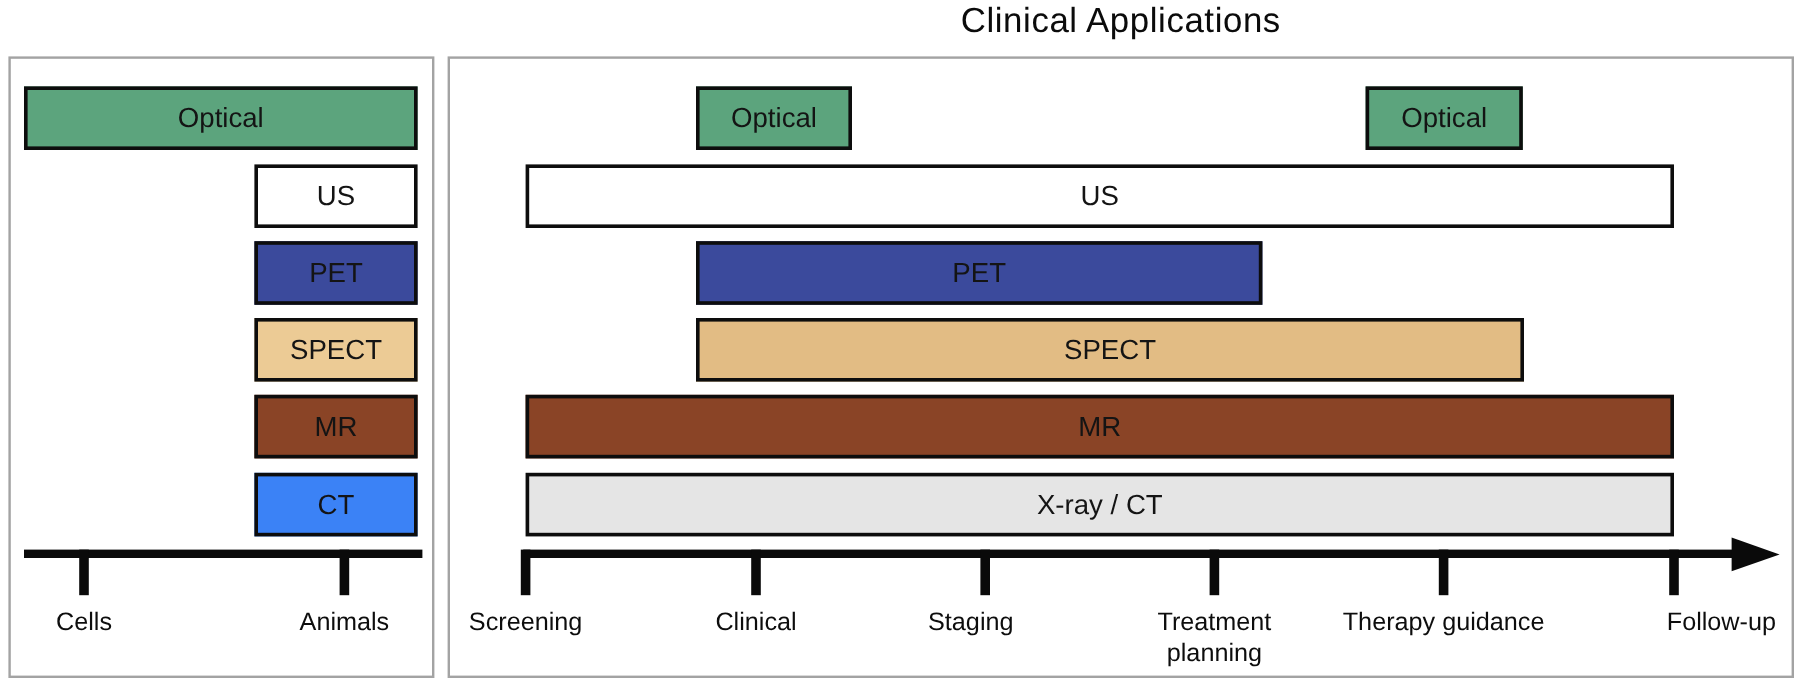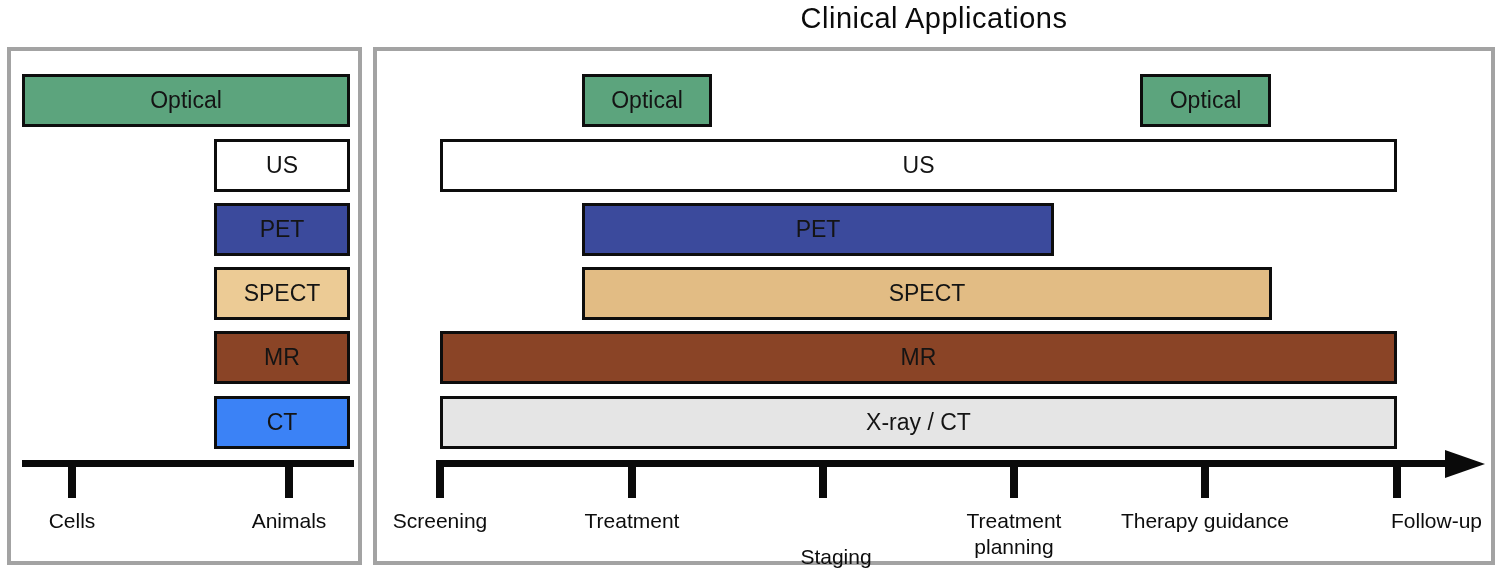--- a/index.html
+++ b/index.html
@@ -1,21 +1,21 @@
 <!DOCTYPE html>
 <html><head>
 <meta charset="utf-8">
 <style>
   html,body{margin:0;padding:0;background:#ffffff;}
   body{width:1500px;height:577px;position:relative;overflow:hidden;
        font-family:"Liberation Sans","DejaVu Sans",sans-serif;color:#0d0d0d;}
   .figure{position:absolute;left:0;top:0;width:1500px;height:577px;}
   .panel-title{position:absolute;top:2px;text-align:center;font-size:29px;
        letter-spacing:0.5px;color:#0b0b0b;}
-  .panel{position:absolute;top:47px;height:518px;border:4px solid #a3a3a3;
+  .panel{position:absolute;top:47px;height:518px;border:2px solid #a3a3a3;
        background:#ffffff;box-sizing:border-box;}
   #panel-research{left:7px;width:355px;}
   #panel-clinical{left:373px;width:1122px;}
   .bar{position:absolute;box-sizing:border-box;border:3px solid #0d0d0d;
        display:flex;align-items:center;justify-content:center;
        font-size:23px;color:#141414;white-space:nowrap;}
   .axis-line{position:absolute;height:7px;background:#0a0a0a;}
   .axis-tick{position:absolute;width:8px;height:38px;background:#0a0a0a;}
   .axis-arrow{position:absolute;width:0;height:0;
        border-left:40px solid #0a0a0a;
@@ -47,23 +47,23 @@
       <div class="bar" style="left: 63px; top: 88px; width: 957px; height: 53px; background: rgb(255, 255, 255);">US</div>
       <div class="bar" style="left: 205px; top: 152px; width: 472px; height: 53px; background: rgb(59, 74, 156);">PET</div>
       <div class="bar" style="left: 205px; top: 216px; width: 690px; height: 53px; background: rgb(226, 188, 132);">SPECT</div>
       <div class="bar" style="left: 63px; top: 280px; width: 957px; height: 53px; background: rgb(138, 68, 38);">MR</div>
       <div class="bar" style="left: 63px; top: 345px; width: 957px; height: 53px; background: #e5e5e5;">X-ray / CT</div>
       <div class="axis-line" style="left: 61px; top: 409px; width: 1010px;"></div>
       <div class="axis-arrow" style="left: 1068px; top: 399px;"></div>
       <div class="axis-tick" style="left: 59px; top: 409px;"></div>
       <div class="axis-label" style="left: -22px; top: 457px;">Screening</div>
       <div class="axis-tick" style="left: 251px; top: 409px;"></div>
-      <div class="axis-label" style="left: 170px; top: 457px;">Treatment</div>
+      <div class="axis-label" style="left: 170px; top: 457px;">Clinical</div>
       <div class="axis-tick" style="left: 442px; top: 409px;"></div>
-      <div class="axis-label" style="left: 374px; top: 457px; margin-top: 36px;">Staging</div>
+      <div class="axis-label" style="left: 349px; top: 457px;">Staging</div>
       <div class="axis-tick" style="left: 633px; top: 409px;"></div>
       <div class="axis-label" style="left: 552px; top: 457px;">Treatment planning</div>
       <div class="axis-tick" style="left: 824px; top: 409px;"></div>
       <div class="axis-label" style="left: 743px; top: 457px;">Therapy guidance</div>
       <div class="axis-tick" style="left: 1016px; top: 409px;"></div>
       <div class="axis-label" style="left: 935px; top: 457px; text-align: right;">Follow-up</div>
     </div>
 </div>
 
 </body></html>

